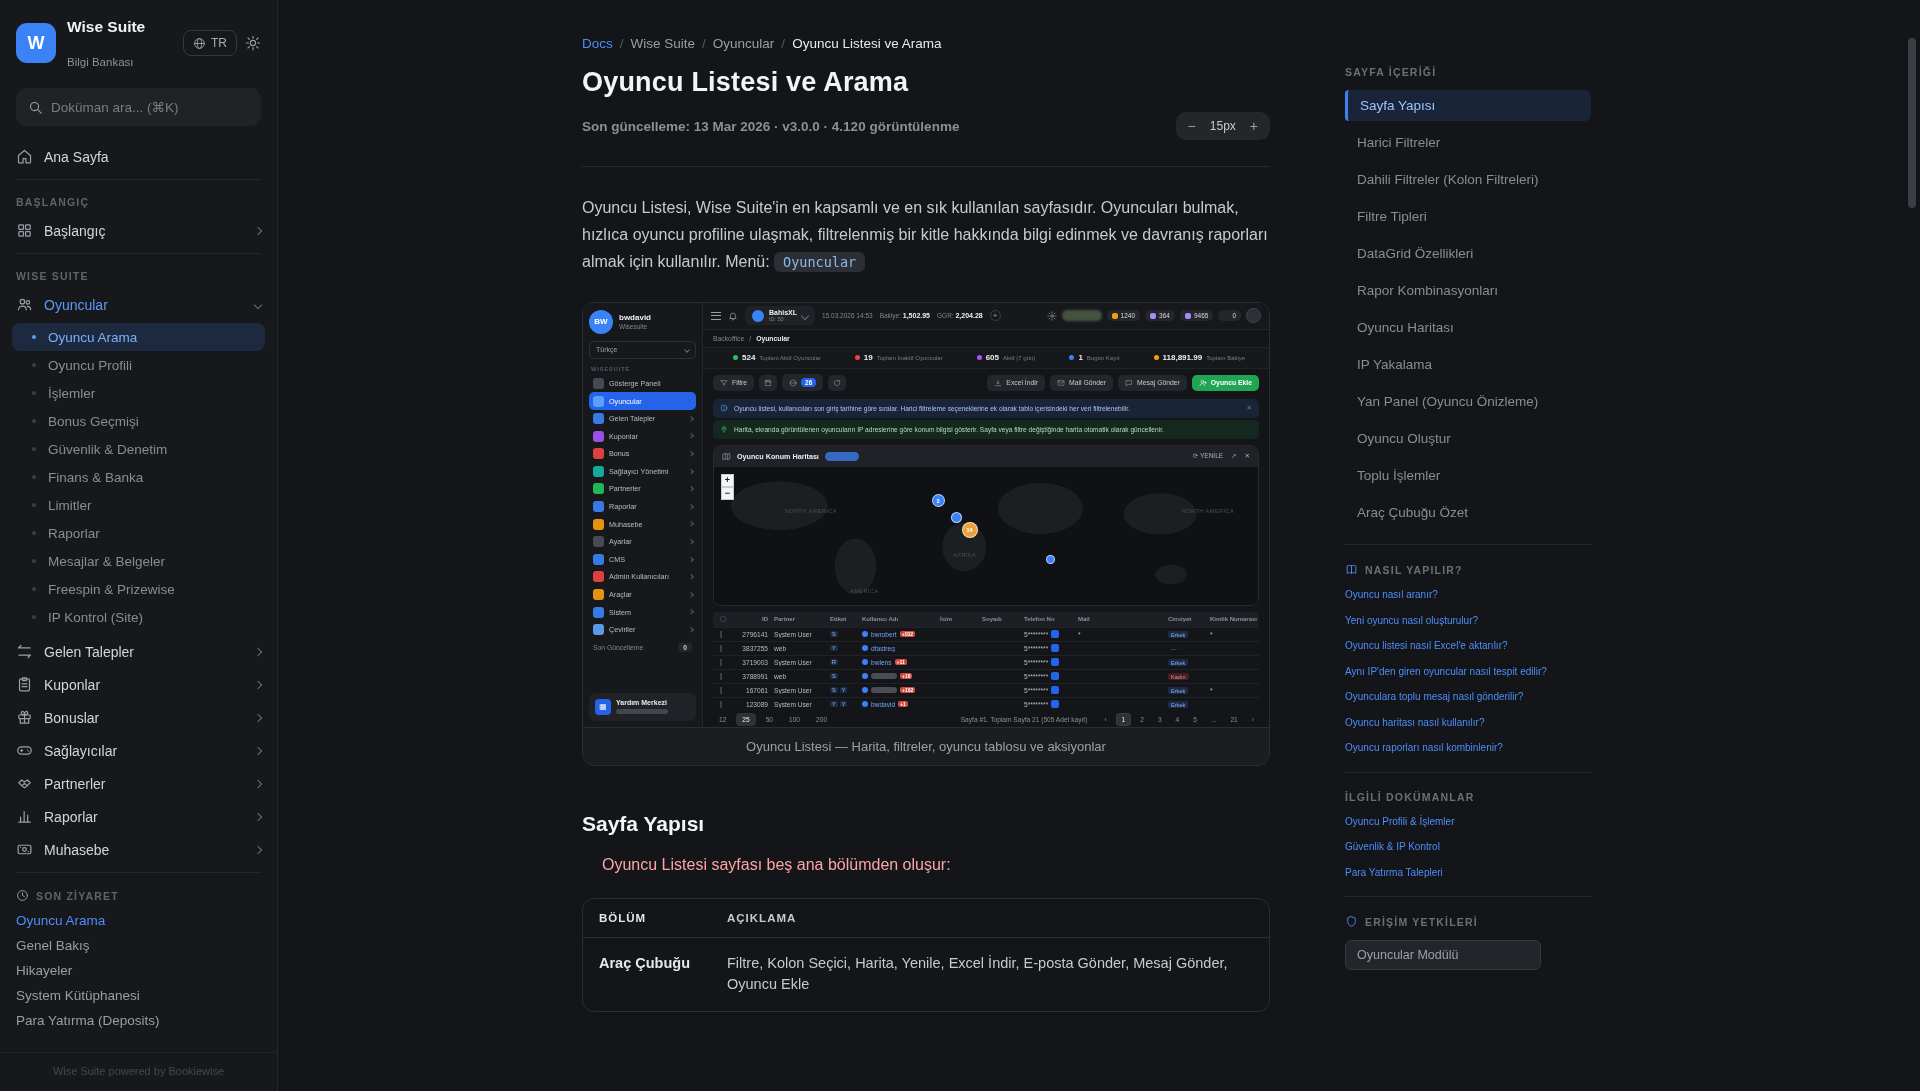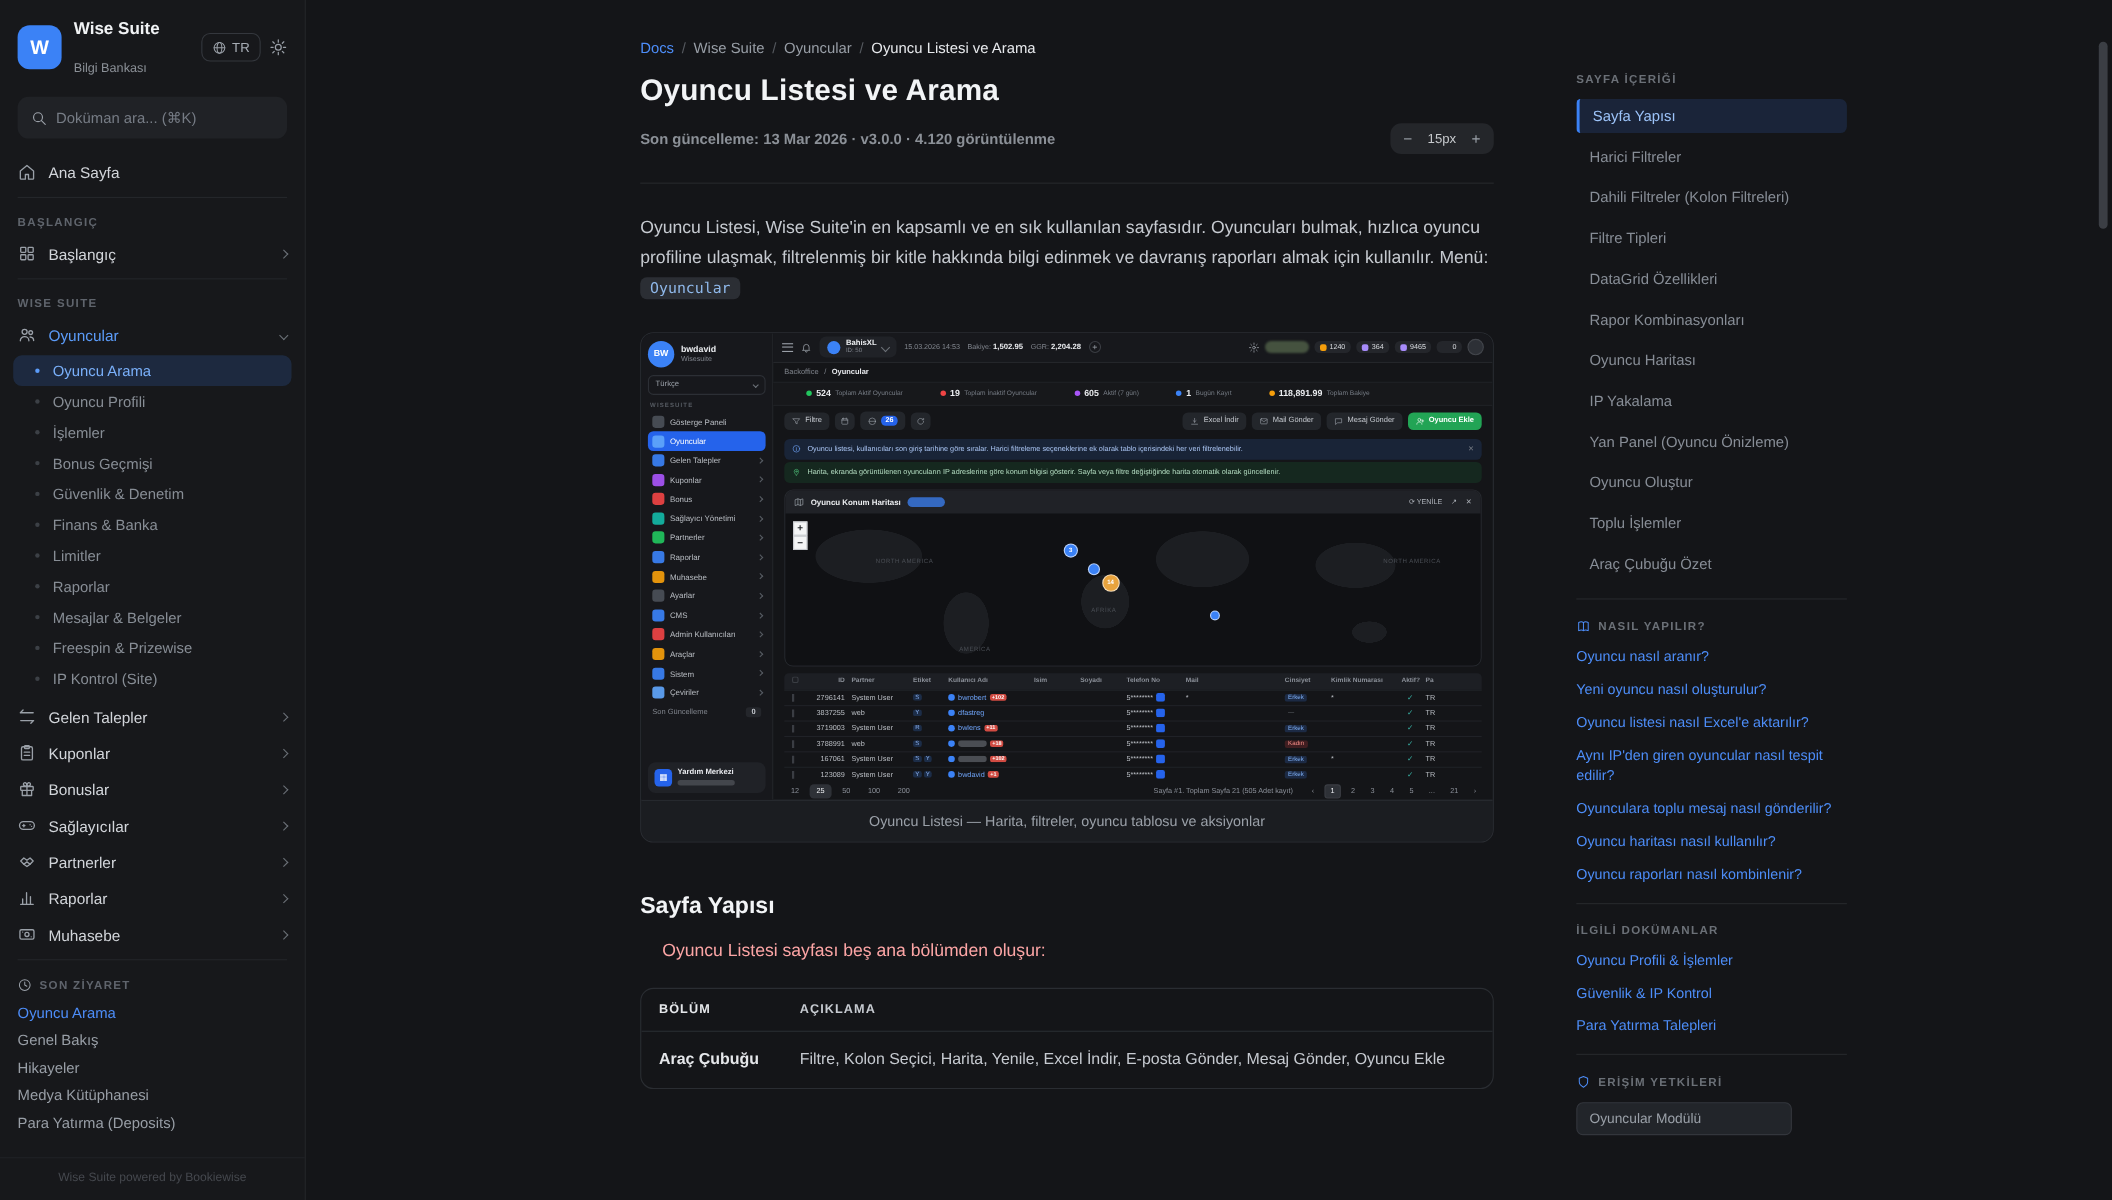--- a/index.html
+++ b/index.html
@@ -41,21 +41,21 @@
   .chev.down{transform:rotate(45deg);}
   .recent-list{list-style:none;padding:0 16px;}
   .recent-list li{font-size:13.5px;color:#989ea6;padding:5px 0;cursor:pointer;}
   .recent-list li.blue{color:#4d8df8;}
   .sb-footer{margin-top:auto;border-top:1px solid #202226;padding:12px 0 14px 0;text-align:center;
              font-size:11px;color:#45484e;}
   svg.ic{stroke:#9aa0a8;fill:none;stroke-width:1.7;stroke-linecap:round;stroke-linejoin:round;flex:none;}
 
   
   .main{flex:1;display:flex;align-items:flex-start;}
-  .article{width:776px;margin-left:304px;flex:none;padding-top:36px;}
+  .article{width:688px;margin-left:304px;flex:none;padding-top:36px;}
   .crumbs{font-size:13.5px;color:#989ea6;display:flex;gap:7px;align-items:center;}
   .crumbs .b{color:#4d8df8;cursor:pointer;}
   .crumbs .sep{color:#55595f;}
   .crumbs .cur{color:#e7e9ec;}
   h1.title{font-size:27px;color:#f2f4f6;margin-top:16px;letter-spacing:.2px;}
   .meta-row{display:flex;align-items:center;justify-content:space-between;margin-top:14px;}
   .meta{font-size:13.5px;color:#8b9097;font-weight:bold;}
   .font-ctl{display:flex;align-items:center;background:#24262a;border-radius:10px;padding:7px 12px;gap:14px;}
   .font-ctl button{background:transparent;border:none;color:#9aa0a8;font-size:14px;cursor:pointer;line-height:1;}
   .font-ctl .fv{color:#c7cacd;font-size:12px;}
@@ -77,21 +77,21 @@
 
   
   .toc{width:246px;flex:none;margin-left:75px;padding-top:66px;}
   .toc-label{font-size:10.5px;letter-spacing:1.2px;color:#6b7077;font-weight:bold;margin-bottom:12px;
              display:flex;align-items:center;gap:7px;}
   .toc ul{list-style:none;}
   .toc ul li{font-size:13.5px;color:#878d96;padding:8px 12px;margin-bottom:6px;border-radius:6px;cursor:pointer;}
   .toc ul li.active{background:rgba(59,130,246,.15);border-left:3px solid #3b82f6;color:#9cc3f9;
                     border-top-left-radius:4px;border-bottom-left-radius:4px;}
   .toc-div{border:none;border-top:1px solid #26282c;margin:16px 0 18px 0;}
-  .toc a{display:block;font-size:13px;color:#4d8df8;text-decoration:none;margin-bottom:11px;line-height:1.45;cursor:pointer;}
+  .toc a{display:block;font-size:10px;color:#4d8df8;text-decoration:none;margin-bottom:11px;line-height:1.45;cursor:pointer;}
   .access-badge{background:#22252a;border:1px solid #33363c;border-radius:6px;padding:7px 11px;
                 font-size:12.5px;color:#9aa0a8;width:196px;}
 
   
   .scrollbar{position:absolute;right:2px;top:0;bottom:0;width:12px;}
   .scrollbar .thumb{position:absolute;top:38px;left:2px;width:8px;height:170px;border-radius:5px;background:#3b3e44;}
 
   
   .mock{height:424px;display:flex;background:#141518;font-size:8px;overflow:hidden;cursor:default;}
   .m-sb{width:120px;flex:none;background:#17181c;border-right:1px solid #24262a;display:flex;
@@ -414,21 +414,21 @@
       <svg class="ic" width="13" height="13" viewBox="0 0 24 24">
           <circle cx="12" cy="12" r="9"></circle>
           <path d="M12 7v5l3.5 2"></path>
         </svg>
       <span>SON ZİYARET</span>
     </div>
     <ul class="recent-list">
       <li class="blue">Oyuncu Arama</li>
       <li>Genel Bakış</li>
       <li>Hikayeler</li>
-      <li>Medya Kütüphanesi</li>
+      <li>System Kütüphanesi</li>
       <li>Para Yatırma (Deposits)</li>
     </ul>
     <div class="sb-footer">Wise Suite powered by Bookiewise</div>
   </aside>
 
   <main class="main">
     <div class="article">
 
       <div class="crumbs">
         <span class="b">Docs</span>

